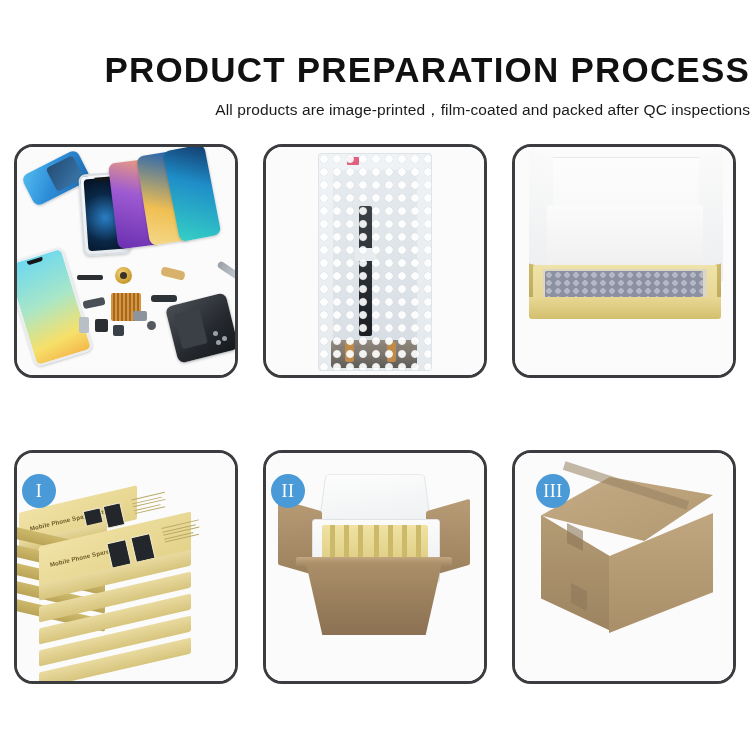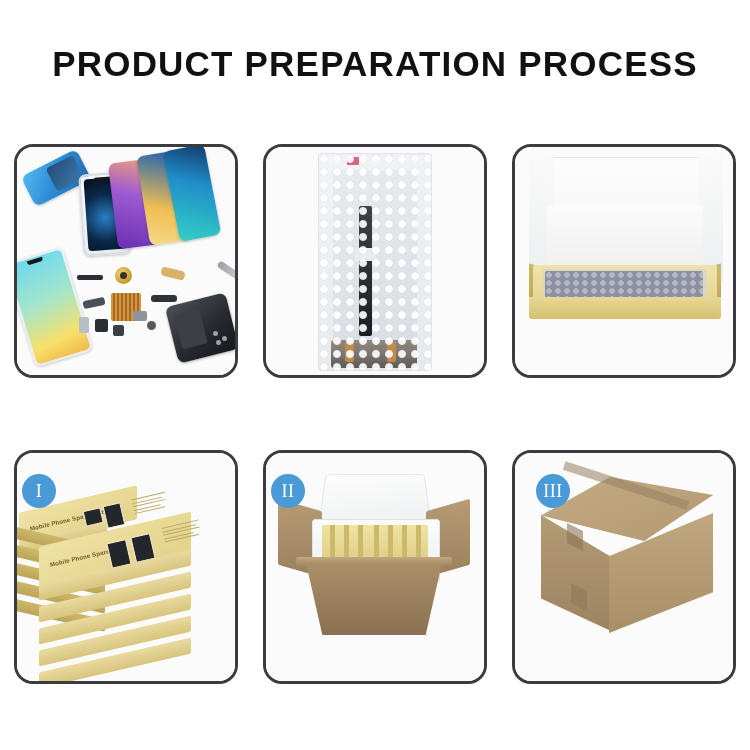--- a/index.html
+++ b/index.html
@@ -1,20 +1,20 @@
 <!DOCTYPE html>
 <html><head>
 <meta charset="utf-8">
 <style>
   html,body{margin:0;padding:0;background:#ffffff;}
   body{width:750px;height:750px;overflow:hidden;font-family:"Liberation Sans",sans-serif;color:#111;}
   .page{position:relative;width:750px;height:750px;background:#fff;}
 
   
-  .header{position:absolute;left:0;top:8px;width:750px;text-align:center;}
+  .header{position:absolute;left:0;top:14px;width:750px;text-align:right;}
   .title{
     font-family:"Liberation Sans",sans-serif;
     font-size:35px;font-weight:700;letter-spacing:1.2px;
     color:#111;margin:0;padding-top:38px;line-height:1.0;
     white-space:nowrap;
   }
   .subtitle{
     font-family:"Liberation Sans",sans-serif;
     font-size:15.5px;font-weight:400;color:#1a1a1a;
     margin:0;padding-top:13px;letter-spacing:.1px;white-space:nowrap;
@@ -190,20 +190,21 @@
   .c-tapeB{position:absolute;left:56px;top:134px;width:16px;height:20px;background:rgba(140,118,88,.55);
     transform:skewY(26deg);}
 </style>
 </head>
 <body>
 
 <div class="page">
 
   <div class="header">
     <h1 class="title">PRODUCT PREPARATION PROCESS</h1>
+    <p class="subtitle">All products are image-printed，film-coated and packed after QC inspections</p>
   </div>
 
   <div class="grid">
 
     <div class="panel p-r0 p-c0">
       <div class="photo">
         <div class="film"></div>
         <div class="ph ph-a">
             <span class="notch"></span>
           </div>

